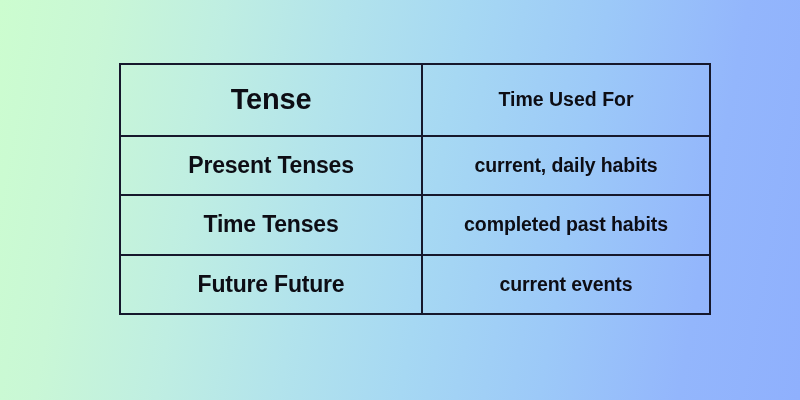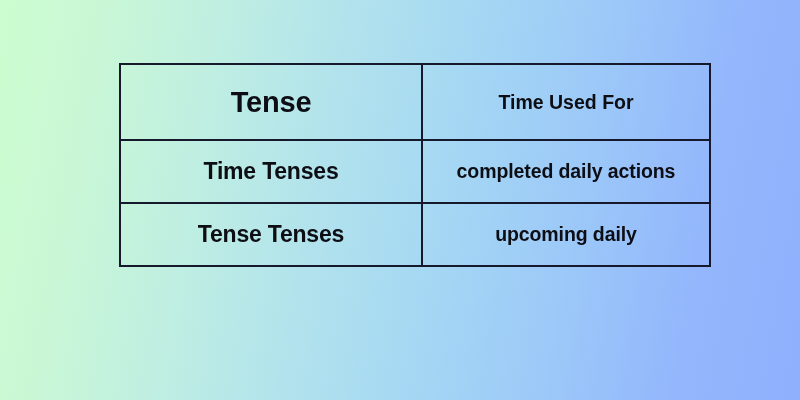--- a/index.html
+++ b/index.html
@@ -30,21 +30,21 @@
   }
   #table-wrap {
     position: absolute;
     left: 119px;
     top: 63px;
     width: 590px;
     height: 252px;
   }
   table.tense-table {
     width: 590px;
-    height: 204px;
+    height: 252px;
     border-collapse: collapse;
     table-layout: fixed;
   }
   table.tense-table td {
     border: 2px solid #16182c;
     text-align: center;
     vertical-align: middle;
     color: #0d0d14;
     padding: 0;
   }
@@ -83,24 +83,28 @@
       <colgroup>
         <col class="col-tense">
         <col class="col-time">
       </colgroup>
       <tbody>
         <tr>
           <td class="cell-tense-head">Tense</td>
           <td class="cell-time-head">Time Used For</td>
         </tr>
         <tr>
-          <td class="cell-tense">Time Tenses</td>
-          <td class="cell-time">completed daily actions</td>
+          <td class="cell-tense">Present Tenses</td>
+          <td class="cell-time">current, daily habits</td>
         </tr>
         <tr>
-          <td class="cell-tense">Tense Tenses</td>
-          <td class="cell-time">upcoming daily</td>
+          <td class="cell-tense">Time Tenses</td>
+          <td class="cell-time">completed past habits</td>
+        </tr>
+        <tr>
+          <td class="cell-tense">Future Future</td>
+          <td class="cell-time">current events</td>
         </tr>
       </tbody>
     </table>
   </div>
 
 </div>
 
 </body></html>

